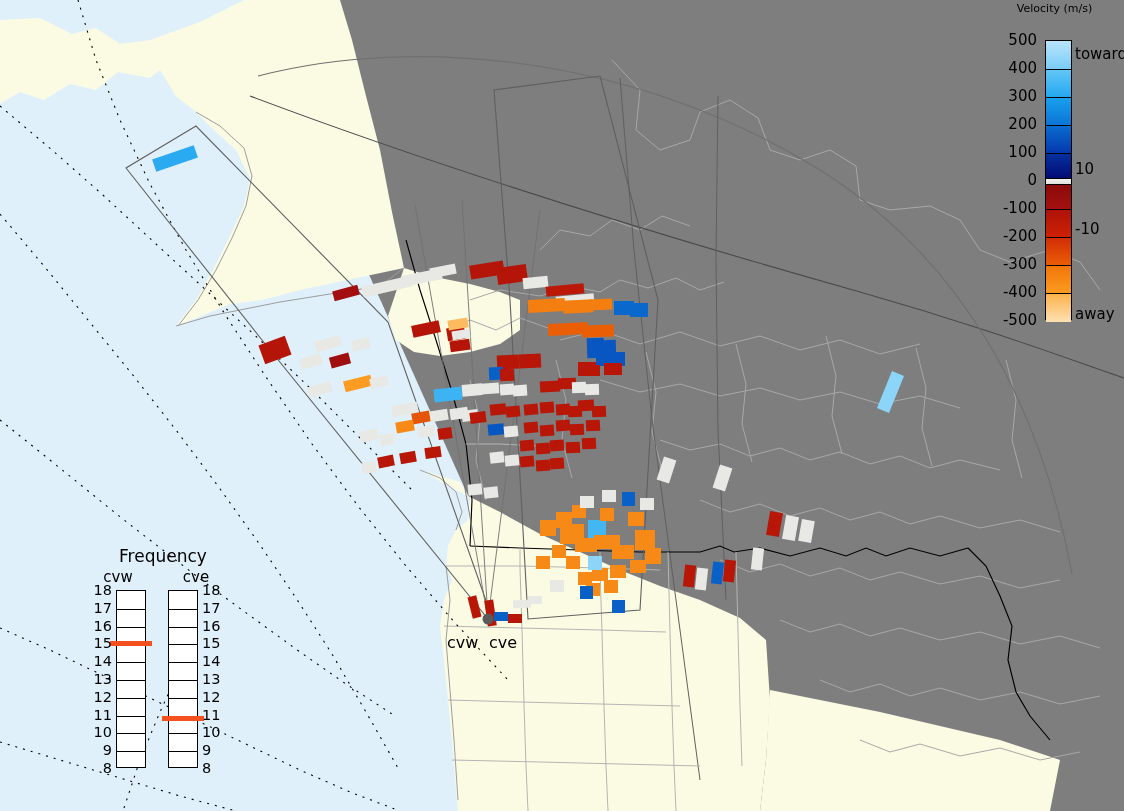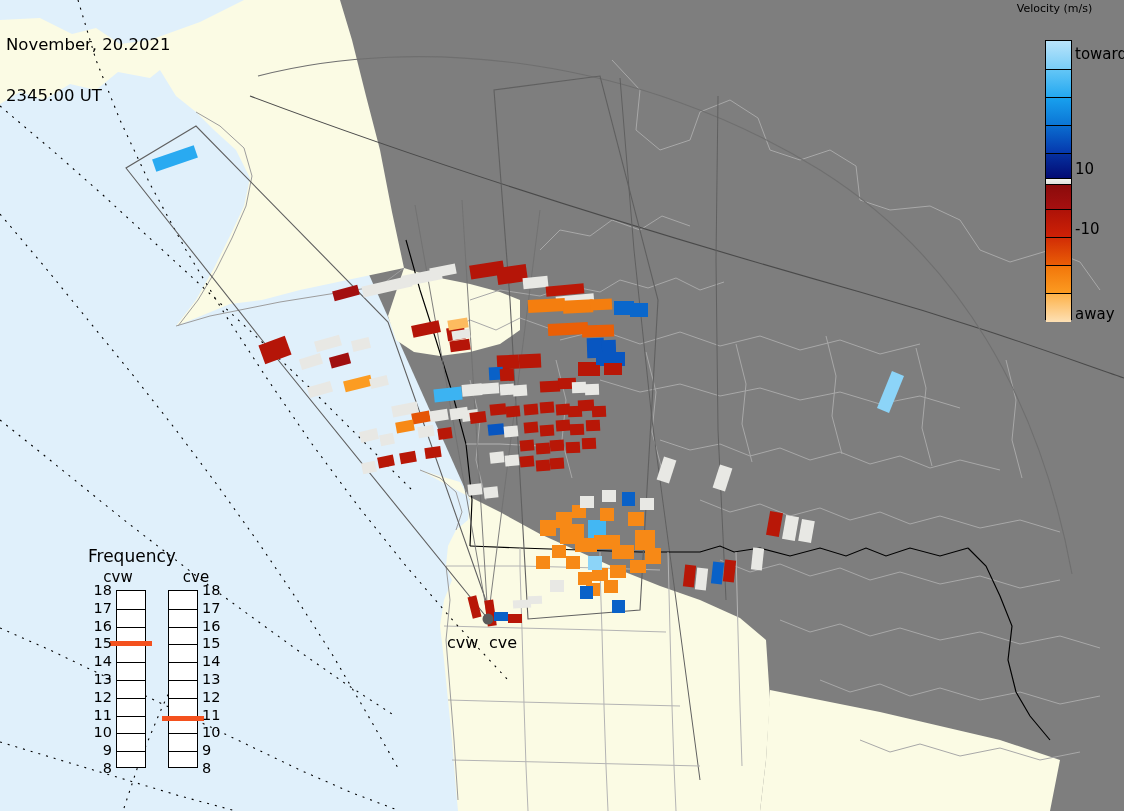--- a/index.html
+++ b/index.html
@@ -25,21 +25,21 @@
   .cbseg{position:absolute;left:0;width:25px;}
   #cbticks{position:absolute;left:0px;top:40px;width:56px;height:280px;}
   .cbtick{position:absolute;right:4px;font-size:15px;color:#000;
           transform:translateY(-50%);white-space:nowrap;text-align:right;}
   #cbside{position:absolute;left:90px;top:40px;width:60px;height:290px;}
   .cbside-lbl{position:absolute;left:0;font-size:15px;color:#000;
               transform:translateY(-50%);white-space:nowrap;}
 
   
   #freqwrap{position:absolute;left:88px;top:546px;width:150px;height:250px;z-index:40;}
-  #freqtitle{position:absolute;left:0;top:0;width:150px;
+  #freqtitle{position:absolute;left:0;top:0;width:150px;text-align:center;
              font-size:17px;color:#000;}
   .fcol{position:absolute;top:22px;width:60px;height:215px;}
   .fhead{position:absolute;top:0;width:60px;text-align:center;font-size:15px;color:#000;}
   .fbox{position:absolute;top:22px;width:30px;height:178px;
         border:1.3px solid #000;background:#fff;box-sizing:border-box;}
   .fdiv{position:absolute;left:0;width:100%;height:0;border-top:1.3px solid #000;}
   .fmark{position:absolute;height:5px;background:#f4511e;}
   .flab{position:absolute;font-size:14.5px;color:#000;
          transform:translateY(-50%);white-space:nowrap;}
 
@@ -314,27 +314,36 @@
           <rect x="494" y="612" width="14" height="9" fill="#0961c8"></rect>
           <rect x="508" y="614" width="14" height="9" fill="#b81707"></rect>
           <rect x="513" y="600" width="18" height="8" fill="#e8e8e4" transform="rotate(-3,522,604)"></rect>
           <rect x="528" y="596" width="14" height="8" fill="#e8e8e4" transform="rotate(-2,535,600)"></rect>
         </g>
 
       <circle id="stdot" cx="488" cy="619" r="5.5" fill="#5a5a5a"></circle>
     </g>
   </svg>
 
-  <div id="stamp">
-    <div>November, 20.2021</div>
-    <div>2345:00 UT</div>
-  </div>
 
   <div id="cbwrap">
     <div id="cbtitle">Velocity (m/s)</div>
+    <div id="cbticks">
+        <div class="cbtick" style="top: 0px;">500</div>
+        <div class="cbtick" style="top: 28px;">400</div>
+        <div class="cbtick" style="top: 56px;">300</div>
+        <div class="cbtick" style="top: 84px;">200</div>
+        <div class="cbtick" style="top: 112px;">100</div>
+        <div class="cbtick" style="top: 140px;">0</div>
+        <div class="cbtick" style="top: 168px;">-100</div>
+        <div class="cbtick" style="top: 196px;">-200</div>
+        <div class="cbtick" style="top: 224px;">-300</div>
+        <div class="cbtick" style="top: 252px;">-400</div>
+        <div class="cbtick" style="top: 280px;">-500</div>
+      </div>
     <div id="cbbar">
         <div class="cbseg" style="top: 0px; height: 28px; background: linear-gradient(rgb(185, 228, 251), rgb(121, 205, 247));"></div>
         <div class="cbseg" style="top: 28px; height: 28px; background: linear-gradient(rgb(99, 198, 246), rgb(34, 167, 240)); border-top: 1px solid rgb(0, 0, 0);"></div>
         <div class="cbseg" style="top: 56px; height: 28px; background: linear-gradient(rgb(24, 160, 238), rgb(11, 116, 212)); border-top: 1px solid rgb(0, 0, 0);"></div>
         <div class="cbseg" style="top: 84px; height: 28px; background: linear-gradient(rgb(10, 108, 207), rgb(5, 54, 172)); border-top: 1px solid rgb(0, 0, 0);"></div>
         <div class="cbseg" style="top: 112px; height: 25.2px; background: linear-gradient(rgb(5, 48, 159), rgb(3, 10, 114)); border-top: 1px solid rgb(0, 0, 0);"></div>
         <div class="cbseg" style="top: 137.2px; height: 5.6px; background: linear-gradient(rgb(242, 242, 238), rgb(222, 222, 218)); border-top: 1px solid rgb(0, 0, 0);"></div>
         <div class="cbseg" style="top: 142.8px; height: 25.2px; background: linear-gradient(rgb(139, 11, 11), rgb(166, 16, 16)); border-top: 1px solid rgb(0, 0, 0);"></div>
         <div class="cbseg" style="top: 168px; height: 28px; background: linear-gradient(rgb(174, 18, 8), rgb(207, 34, 6)); border-top: 1px solid rgb(0, 0, 0);"></div>
         <div class="cbseg" style="top: 196px; height: 28px; background: linear-gradient(rgb(210, 45, 5), rgb(234, 95, 6)); border-top: 1px solid rgb(0, 0, 0);"></div>

